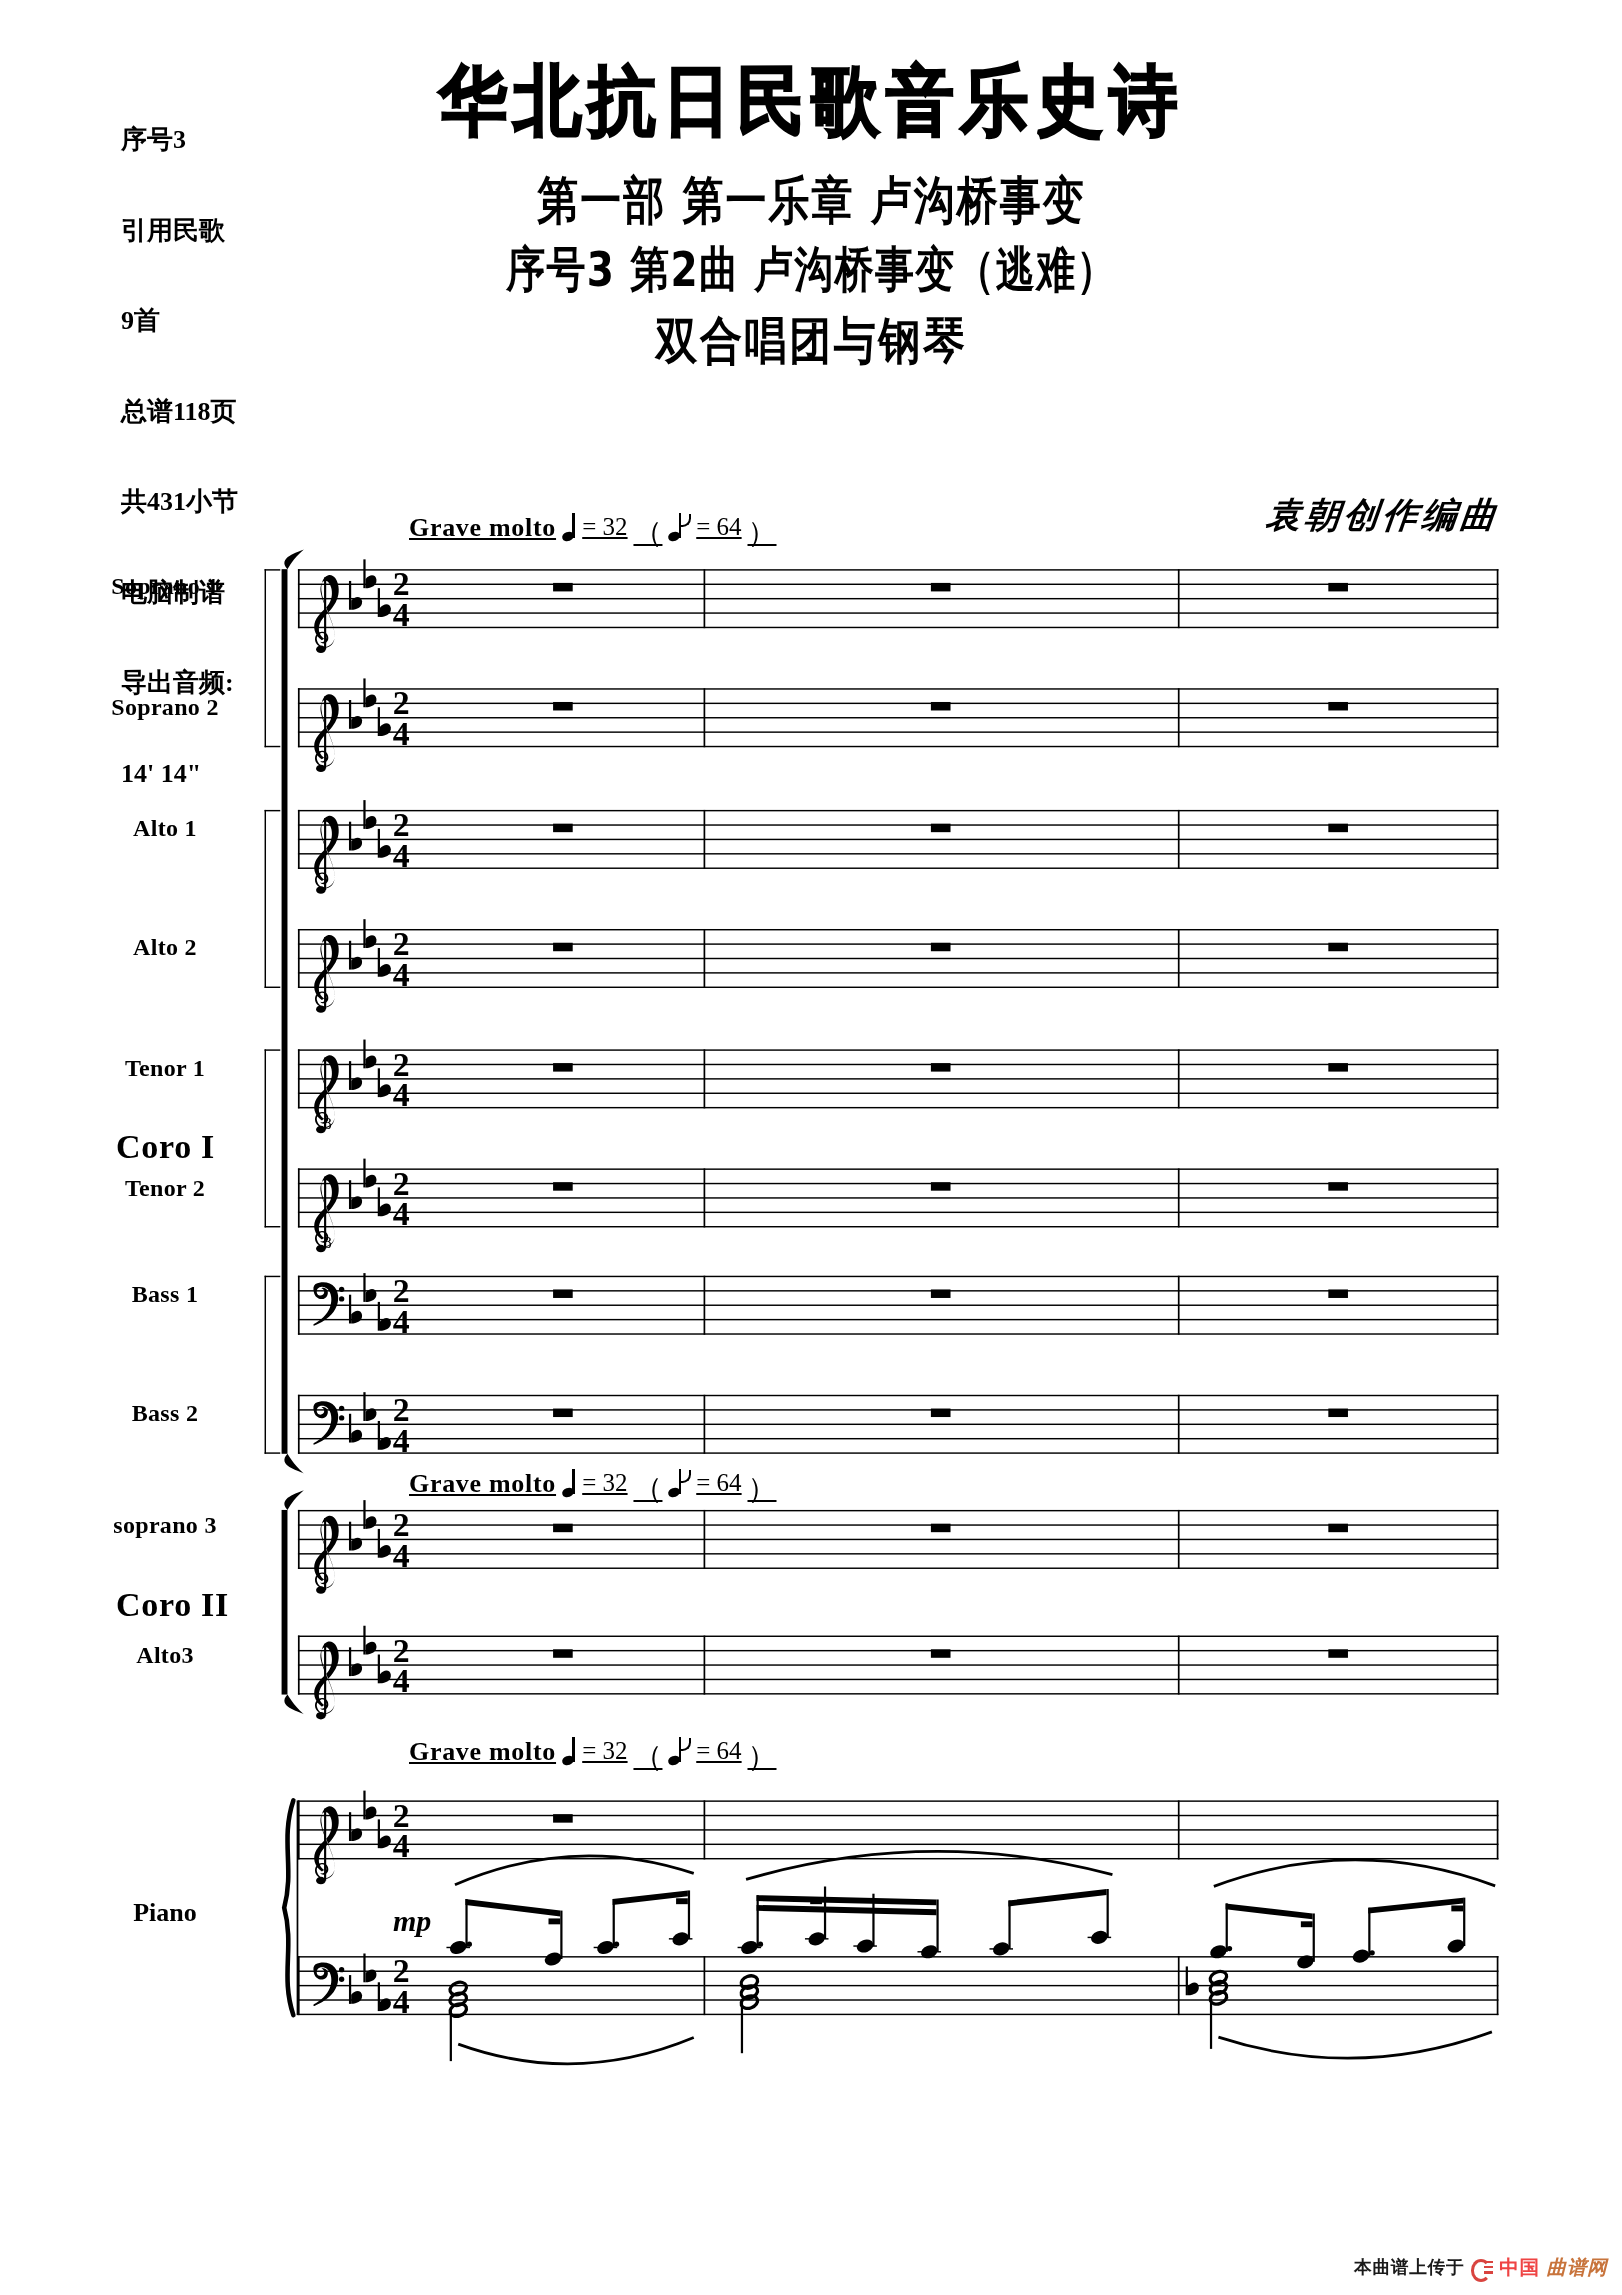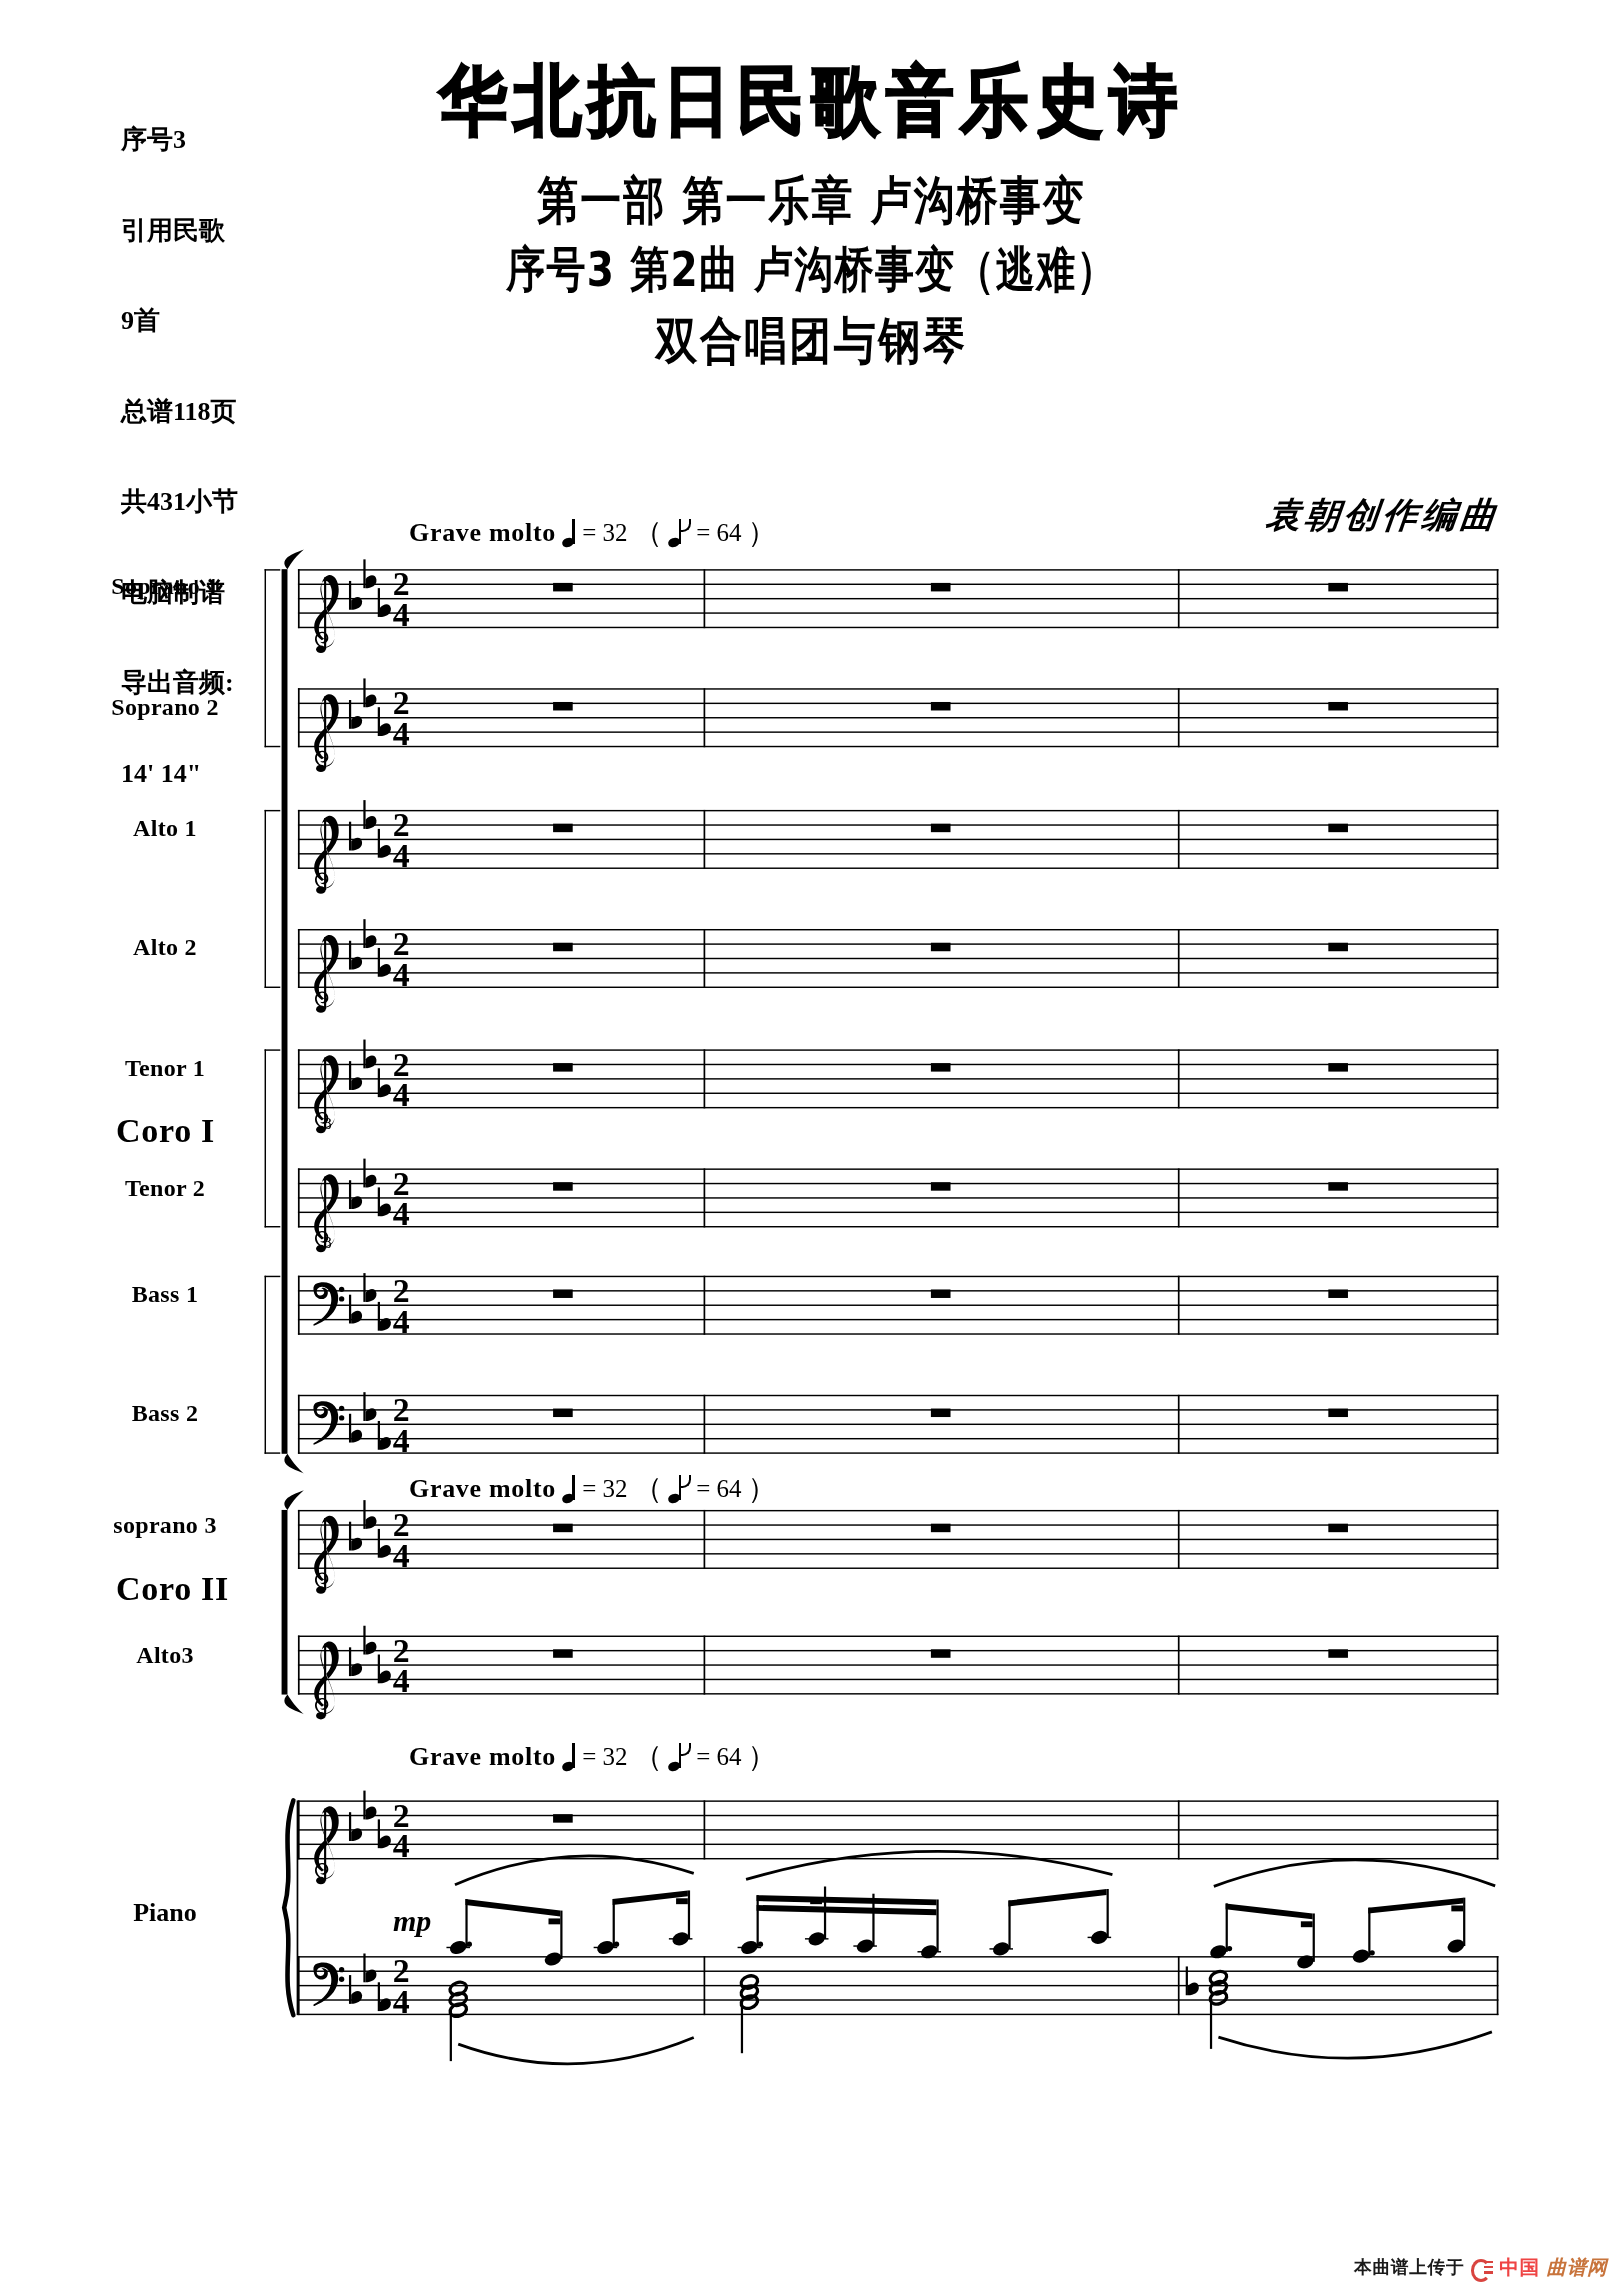--- a/index.html
+++ b/index.html
@@ -49,21 +49,21 @@
     font-weight:bold;font-size:35px;letter-spacing:3.9px;
     font-style:italic;
     transform:skewX(-6deg);
   }
 
   
   .tempo{
     position:absolute;white-space:nowrap;
     font-family:"Liberation Serif","DejaVu Serif",serif;
     font-weight:bold;font-size:26px;
-    display:flex;align-items:center;gap:5.9px;
+    display:flex;gap:5.9px;text-decoration:underline;
   }
   .tempo .tw{font-weight:bold;letter-spacing:0.7px;}
   .tempo .eqn{font-weight:normal;font-size:25px;}
   .tempo .paren{font-weight:normal;font-size:29px;}
 
   
   .nq{position:relative;display:inline-block;width:14.4px;height:29px;vertical-align:-6.5px;}
   .nq .hd{position:absolute;left:0;bottom:1.3px;width:11.8px;height:8.5px;background:#000;
           border-radius:50%;transform:rotate(-20deg);}
   .nq .st{position:absolute;left:10.5px;bottom:3.9px;width:2.2px;height:25px;background:#000;}
@@ -73,21 +73,21 @@
   .ne{width:22px;}
 
   .inst-label{
     position:absolute;text-align:center;white-space:nowrap;
     font-family:"Liberation Serif","DejaVu Serif",serif;
     font-weight:bold;font-size:24px;letter-spacing:0.3px;
   }
   .coro-label{
     position:absolute;text-align:left;white-space:nowrap;
     font-family:"Liberation Serif","DejaVu Serif",serif;
-    font-weight:bold;font-size:34px;letter-spacing:0.7px;
+    font-weight:bold;font-size:34px;letter-spacing:0.7px;margin-top:16px;
   }
   .piano-label{
     position:absolute;text-align:center;white-space:nowrap;
     font-family:"Liberation Serif","DejaVu Serif",serif;
     font-weight:bold;font-size:26px;
   }
   .dyn{
     position:absolute;font-family:"Liberation Serif","DejaVu Serif",serif;
     font-style:italic;font-weight:bold;font-size:30px;
   }

